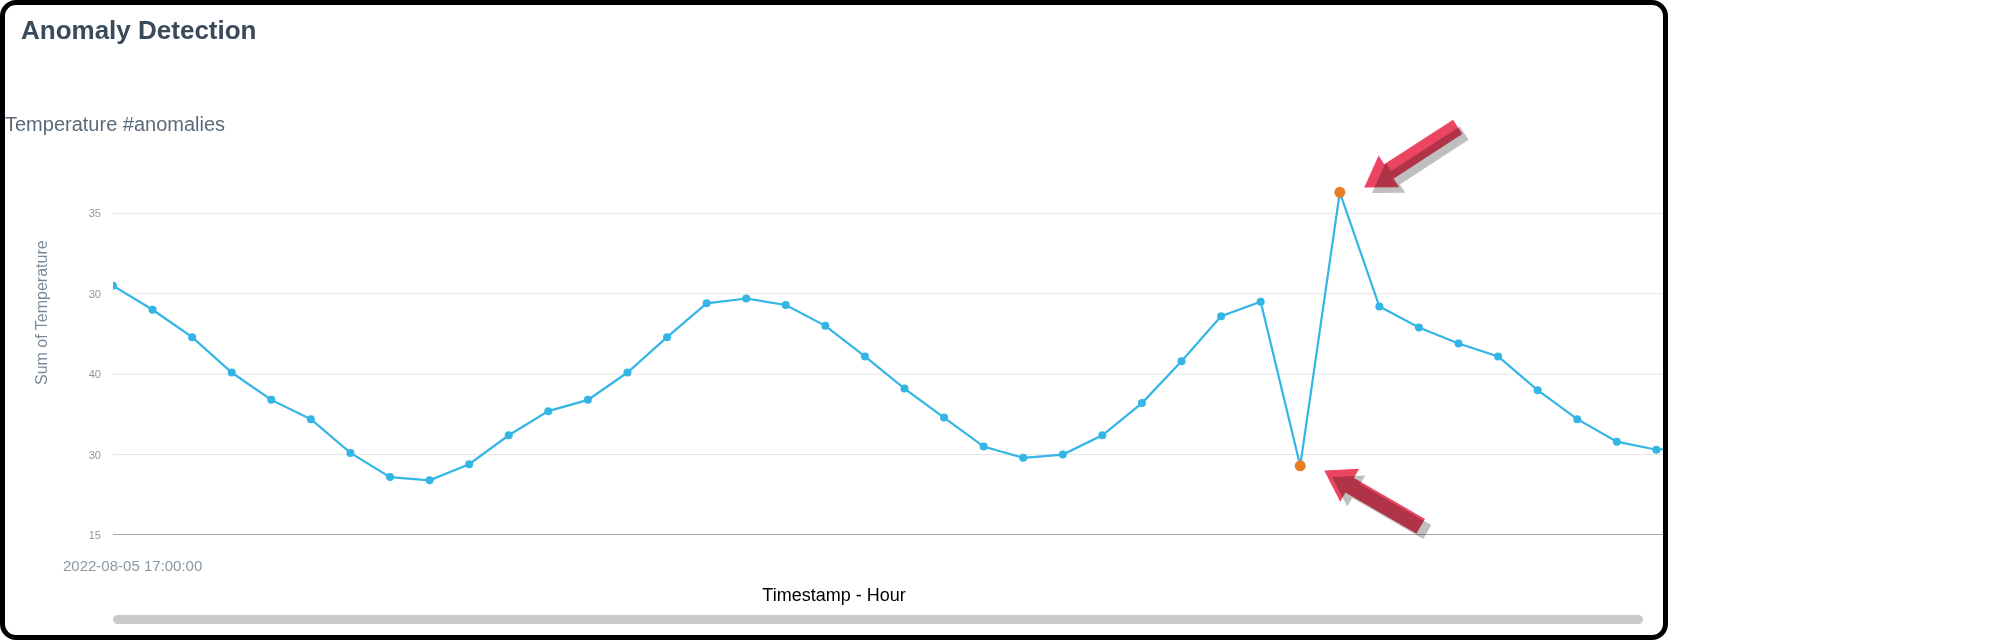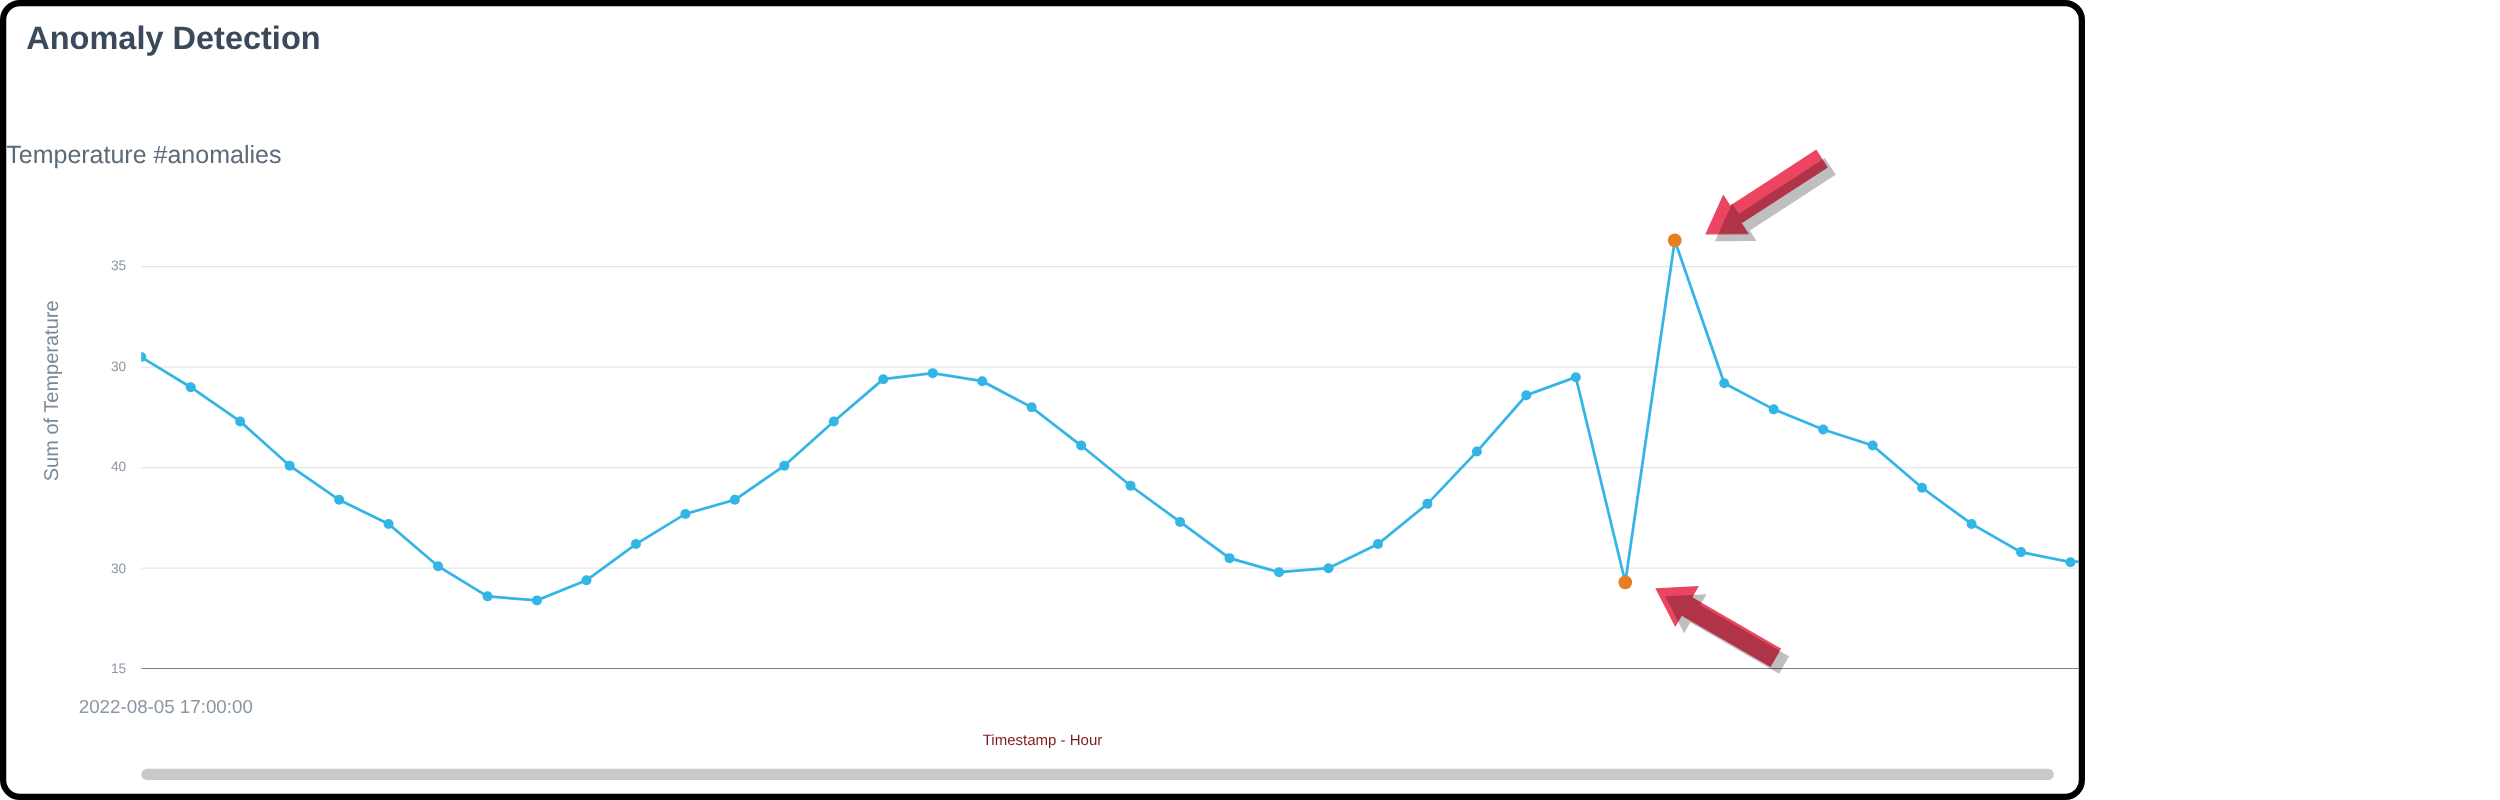--- a/index.html
+++ b/index.html
@@ -17,21 +17,21 @@
     position: absolute; left: 0; right: 0; top: 108px;
     text-align: left; font-size: 20px; color: #5a6a78;
   }
   .ylabel {
     position: absolute; left: 28px; top: 380px;
     transform: rotate(-90deg); transform-origin: left top;
     font-size: 16px; color: #7a8a98;
   }
   .xlabel {
     position: absolute; left: 0; right: 0; top: 580px;
-    text-align: center; font-size: 12px; color: #7f1d1d;
+    text-align: center; font-size: 18px; color: #000000;
   }
   .x-extra {
     position: absolute; left: 58px; top: 552px;
     font-size: 15px; color: #8a98a4;
   }
   .ytick {
     position: absolute; left: 66px; width: 30px; text-align: right;
     font-size: 11px; color: #8a98a4; transform: translateY(-50%);
   }
   .plot {

